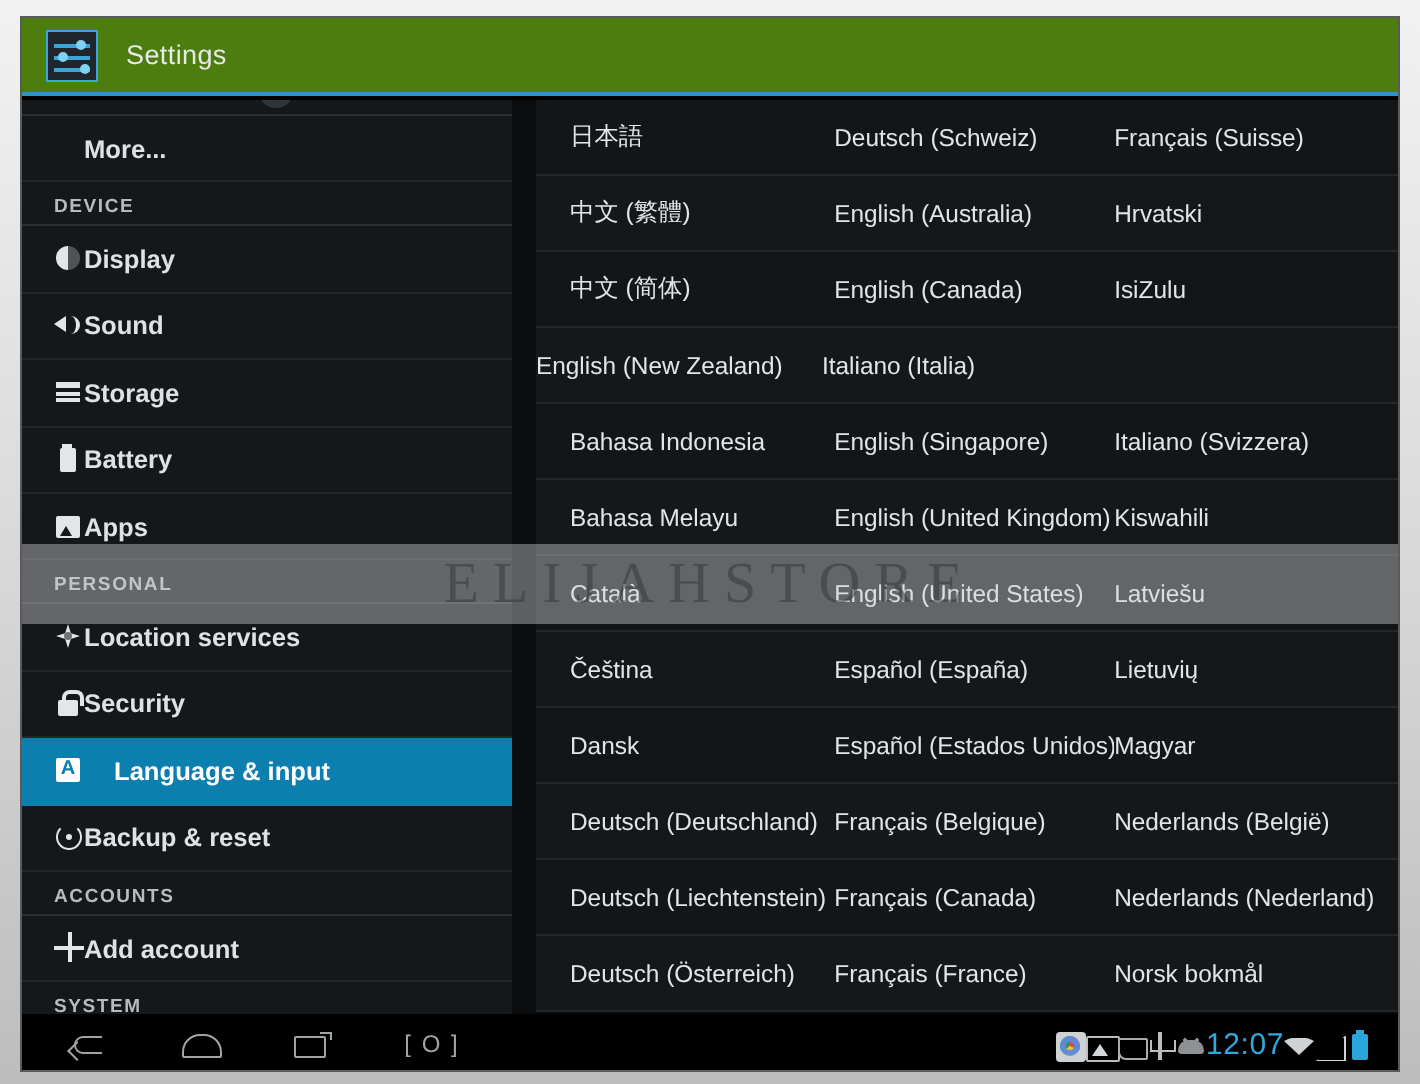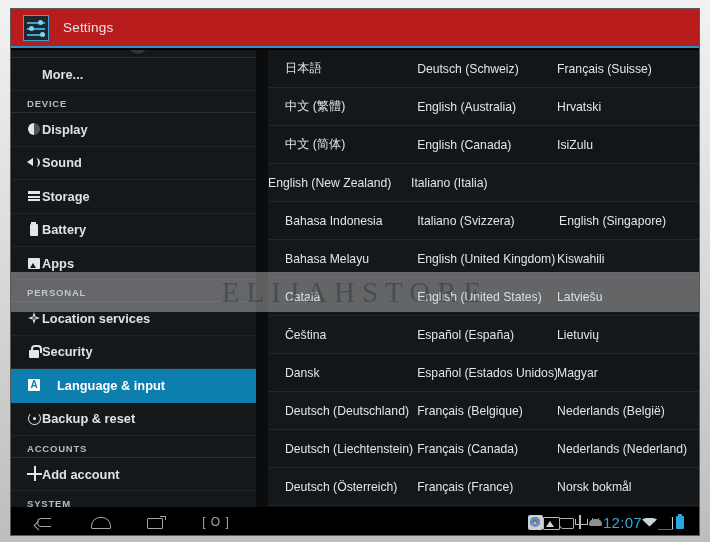--- a/index.html
+++ b/index.html
@@ -23,21 +23,21 @@
     width: 690px; height: 528px;
     background: #000;
     border: 1px solid #5a5a5a;
     overflow: hidden;
   }
 
   
   #actionbar {
     position: absolute; left: 0; top: 0;
     width: 688px; height: 39px;
-    background: #b91c1c;
+    background: #4d7c0f;
     border-bottom: 2px solid #2a94c6;
     display: flex; align-items: center;
   }
   #app-icon {
     width: 26px; height: 26px;
     margin-left: 12px;
     border: 1px solid #3aa5d8;
     background: #20262b;
     position: relative;
     flex: none;
@@ -210,21 +210,21 @@
   .nav-ico.recent::after {
     content:""; position:absolute; left:15px; top:2px; width:5px; height:3px;
     border-top:1.6px solid #9fa4a7; border-right:1.6px solid #9fa4a7;
   }
   .nav-ico.screenshot {
     color:#9fa4a7; font-size:12px; line-height:17px; text-align:center; width:30px;
     letter-spacing:1px;
   }
 
   #navright {
-    margin-left:auto; display:flex; align-items:center; gap:0; padding-right: 12px;
+    margin-left:auto; display:flex; align-items:flex-end; gap:0; padding-right: 12px;
   }
   .st-ico { width: 15px; height: 15px; position: relative; flex:none; }
   .st-ico.chrome::before{content:"";position:absolute;left:0;top:0;width:15px;height:15px;
     background:#cfd2d4;border-radius:2px;}
   .st-ico.chrome::after{content:"";position:absolute;left:2.5px;top:2.5px;width:10px;height:10px;border-radius:50%;
     background:conic-gradient(#d94a3d 0 33%, #f2c13c 33% 66%, #3f8f4a 66% 100%);
     box-shadow: inset 0 0 0 3px rgba(90,140,220,0.95);}
   .st-ico.gallery::before{content:"";position:absolute;left:0;top:2px;width:15px;height:11px;
     border:1.5px solid #b9bdc0;border-radius:1px;}
   .st-ico.gallery::after{content:"";position:absolute;left:3px;top:6px;width:0;height:0;
@@ -338,22 +338,22 @@
               <div class="lang-cell c0">中文 (简体)</div>
               <div class="lang-cell c1">English (Canada)</div>
               <div class="lang-cell c2">IsiZulu</div>
             </div>
             <div class="lang-row">
               <div class="lang-cell c1">English (New Zealand)</div>
               <div class="lang-cell c2">Italiano (Italia)</div>
             </div>
             <div class="lang-row">
               <div class="lang-cell c0">Bahasa Indonesia</div>
+              <div class="lang-cell c1">English (Singapore)</div>
               <div class="lang-cell c2">Italiano (Svizzera)</div>
-              <div class="lang-cell c1">English (Singapore)</div>
             </div>
             <div class="lang-row">
               <div class="lang-cell c0">Bahasa Melayu</div>
               <div class="lang-cell c1">English (United Kingdom)</div>
               <div class="lang-cell c2">Kiswahili</div>
             </div>
             <div class="lang-row">
               <div class="lang-cell c0">Català</div>
               <div class="lang-cell c1">English (United States)</div>
               <div class="lang-cell c2">Latviešu</div>

